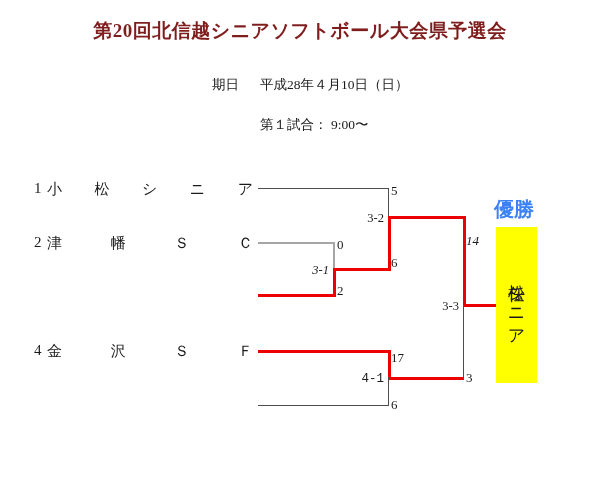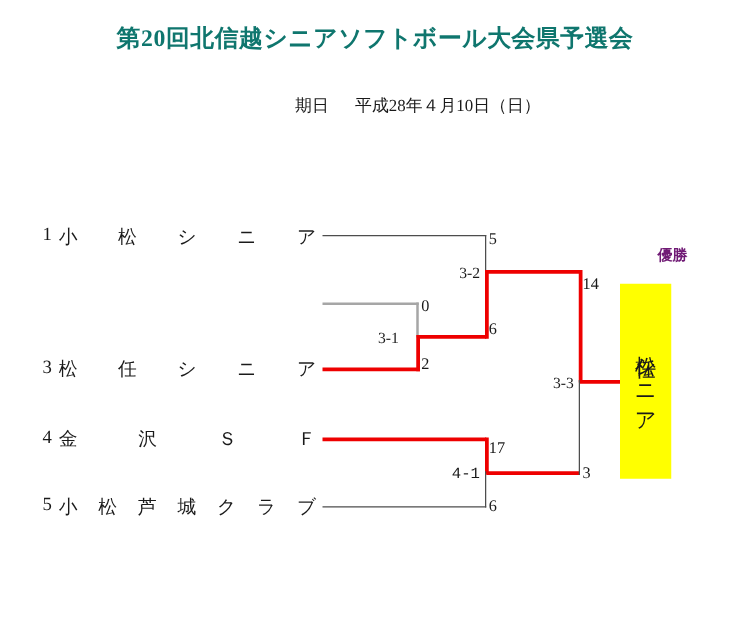--- a/index.html
+++ b/index.html
@@ -20,29 +20,28 @@
   
   #title {
     position: absolute;
     left: 0;
     top: 18px;
     width: 600px;
     text-align: center;
     font-size: 19px;
     font-weight: bold;
     letter-spacing: 0.5px;
-    color: #0f766e;
+    color: #7f1d1d;
     white-space: nowrap;
   }
   .info-row {
     position: absolute;
     font-size: 13.5px;
     color: #1a1a1a;
     white-space: nowrap;
-    margin-left: 24px;
   }
   .info-label {
     display: inline-block;
     width: 48px;
   }
   #info-date  { left: 212px; top: 76px; }
   #info-venue { left: 212px; top: 97px; }
   #info-game  { left: 212px; top: 116px; }
 
   
@@ -97,24 +96,24 @@
     text-align: right;
     line-height: 14px;
   }
 
   
   #champ-label {
     position: absolute;
     left: 494px;
     top: 196px;
     width: 56px;
-    text-align: right;
-    font-size: 12px;
+    text-align: left;
+    font-size: 20px;
     font-weight: bold;
-    color: #701a75;
+    color: #3b82f6;
     white-space: nowrap;
   }
   #champ-box {
     position: absolute;
     left: 496px;
     top: 227px;
     width: 41px;
     height: 156px;
     background: #ffff00;
   }
@@ -139,33 +138,33 @@
 
 <div id="page">
 
   <div id="title">第20回北信越シニアソフトボール大会県予選会</div>
 
   <div class="info-row" id="info-date">
     <span class="info-label">期日</span><span>平成28年４月10日（日）</span>
   </div>
 
 
+  <div class="info-row" id="info-game">
+    <span class="info-label"></span><span>第１試合： 9:00〜</span>
+  </div>
 
   <div class="team-row" style="top:180px">
     <span class="team-seed">1</span><span class="team-name">小松シニア</span>
   </div>
-  <div class="team-row" style="top:286px">
-    <span class="team-seed">3</span><span class="team-name">松任シニア</span>
+  <div class="team-row" style="top:234px">
+    <span class="team-seed">2</span><span class="team-name">津幡ＳＣ</span>
   </div>
   <div class="team-row" style="top:342px">
     <span class="team-seed">4</span><span class="team-name">金沢ＳＦ</span>
   </div>
-  <div class="team-row" style="top:396px">
-    <span class="team-seed">5</span><span class="team-name">小松芦城クラブ</span>
-  </div>
 
   <div class="ln" style="left:258px; top:188px; width:131px; height:1px;"></div>
 
   <div class="ln grey" style="left:258px; top:242px; width:77px; height:2px;"></div>
 
   <div class="ln red" style="left:258px; top:294px; width:78px; height:3px;"></div>
 
   <div class="ln grey" style="left:333px; top:242px; width:2px; height:28px;"></div>
   <div class="ln red" style="left:333px; top:268px; width:3px; height:29px;"></div>
 
@@ -183,30 +182,30 @@
   <div class="ln red" style="left:388px; top:350px; width:3px; height:29px;"></div>
   <div class="ln" style="left:388px; top:377px; width:1px; height:29px;"></div>
 
   <div class="ln red" style="left:389px; top:377px; width:75px; height:3px;"></div>
 
   <div class="ln red" style="left:463px; top:216px; width:3px; height:90px;"></div>
   <div class="ln" style="left:463px; top:304px; width:1px; height:76px;"></div>
 
   <div class="ln red" style="left:464px; top:304px; width:34px; height:3px;"></div>
 
-  <div class="ms" style="left:287px; top:263px; width:32px;">3-1</div>
+  <div class="ms" style="left:297px; top:263px; width:32px;font-style:italic;">3-1</div>
   <div class="ms" style="left:352px; top:211px; width:32px;text-align:right;">3-2</div>
   <div class="ms" style="left:352px; top:372px; width:32px;font-family:Liberation Mono, monospace;">4-1</div>
   <div class="ms" style="left:427px; top:299px; width:32px;">3-3</div>
 
   <div class="pt" style="left:391px; top:184px;">5</div>
   <div class="pt" style="left:337px; top:238px;">0</div>
   <div class="pt" style="left:337px; top:284px;">2</div>
   <div class="pt" style="left:391px; top:256px;">6</div>
-  <div class="pt" style="left:466px; top:220px;">14</div>
+  <div class="pt" style="left:466px; top:234px;font-style:italic;">14</div>
   <div class="pt" style="left:391px; top:351px;">17</div>
   <div class="pt" style="left:391px; top:398px;">6</div>
   <div class="pt" style="left:466px; top:371px;">3</div>
 
   <div id="champ-label">優勝</div>
   <div id="champ-box">
     <div id="champ-text">松任シニア</div>
   </div>
 
 </div>

